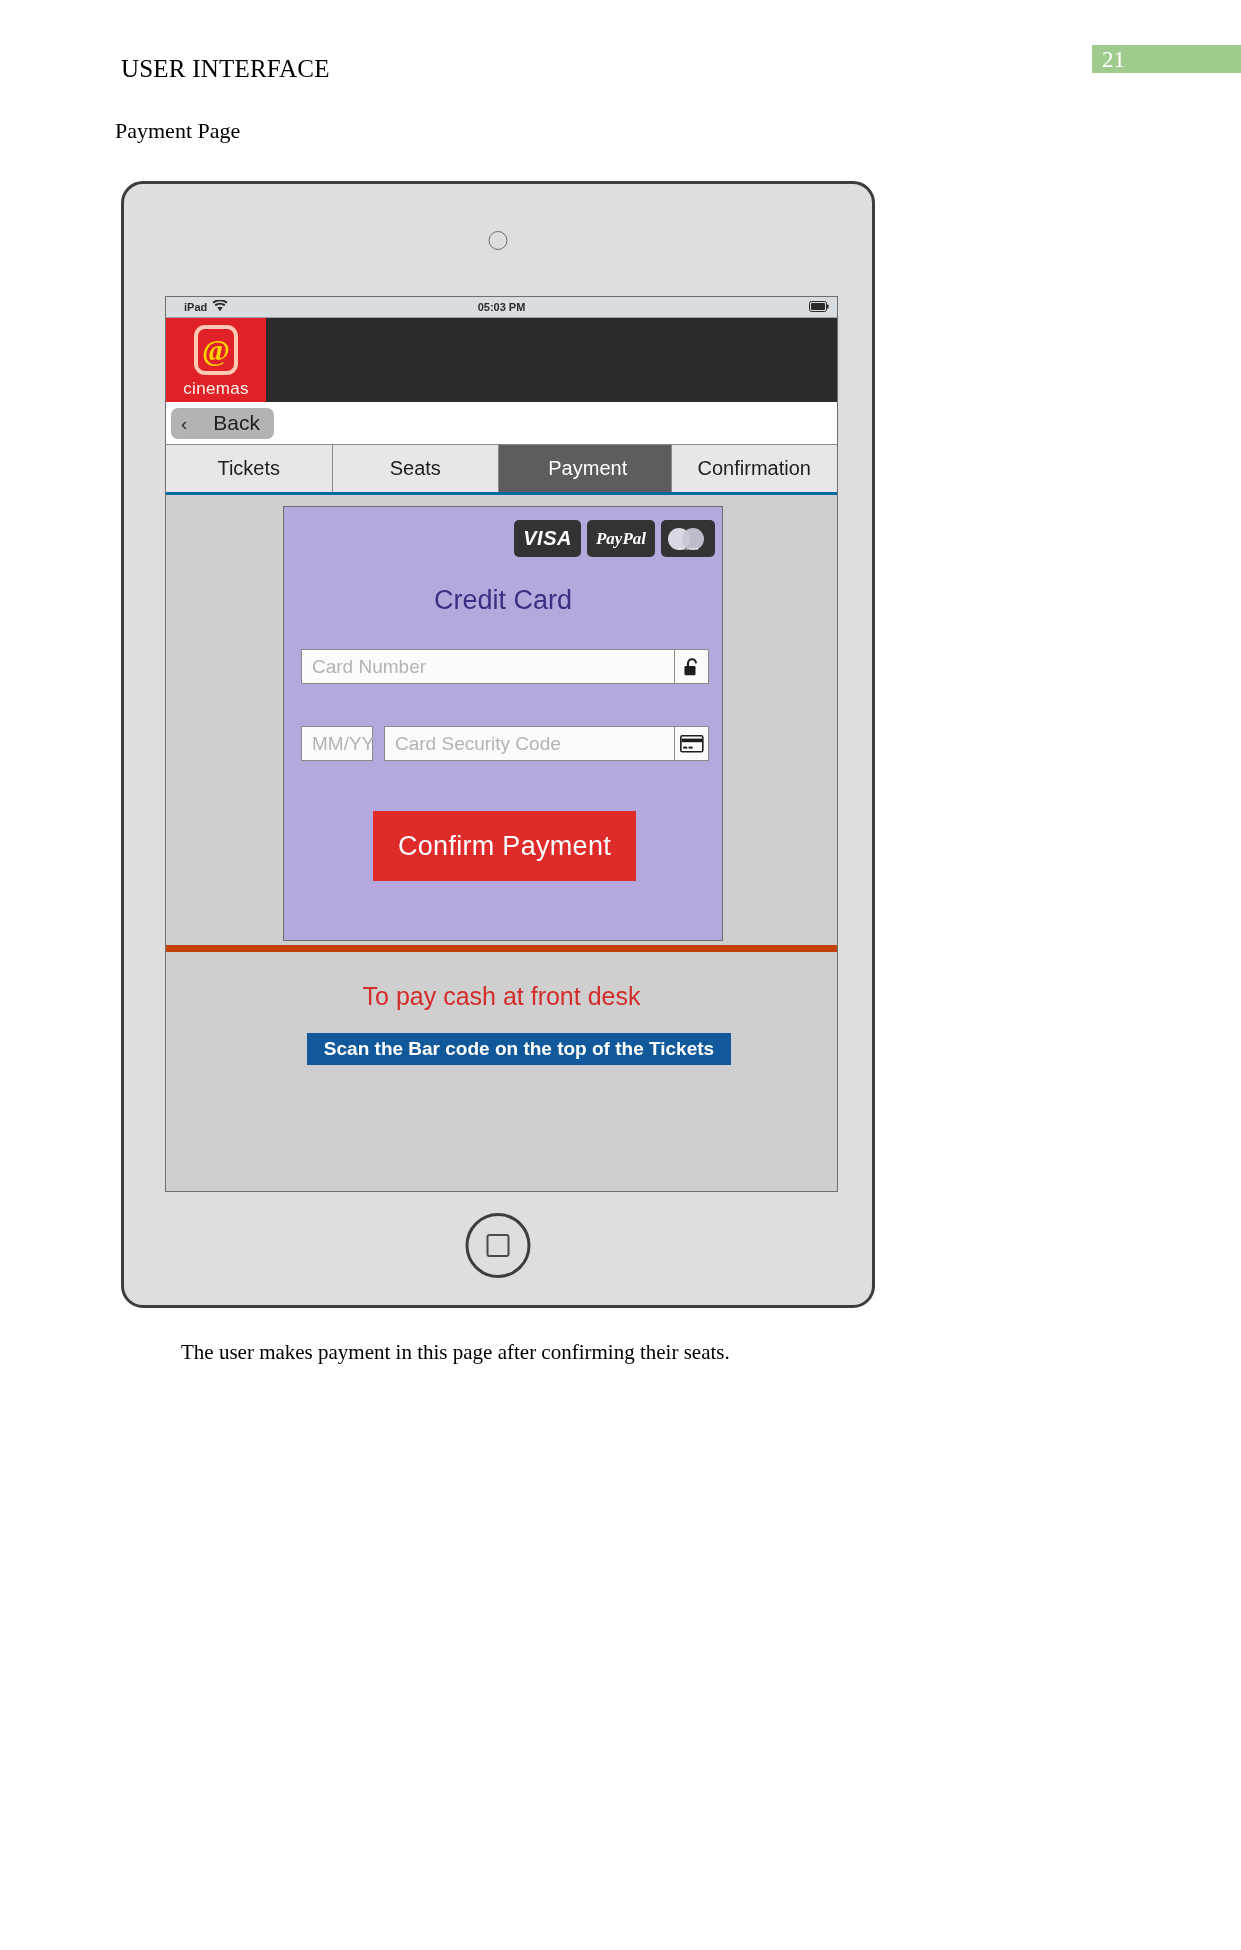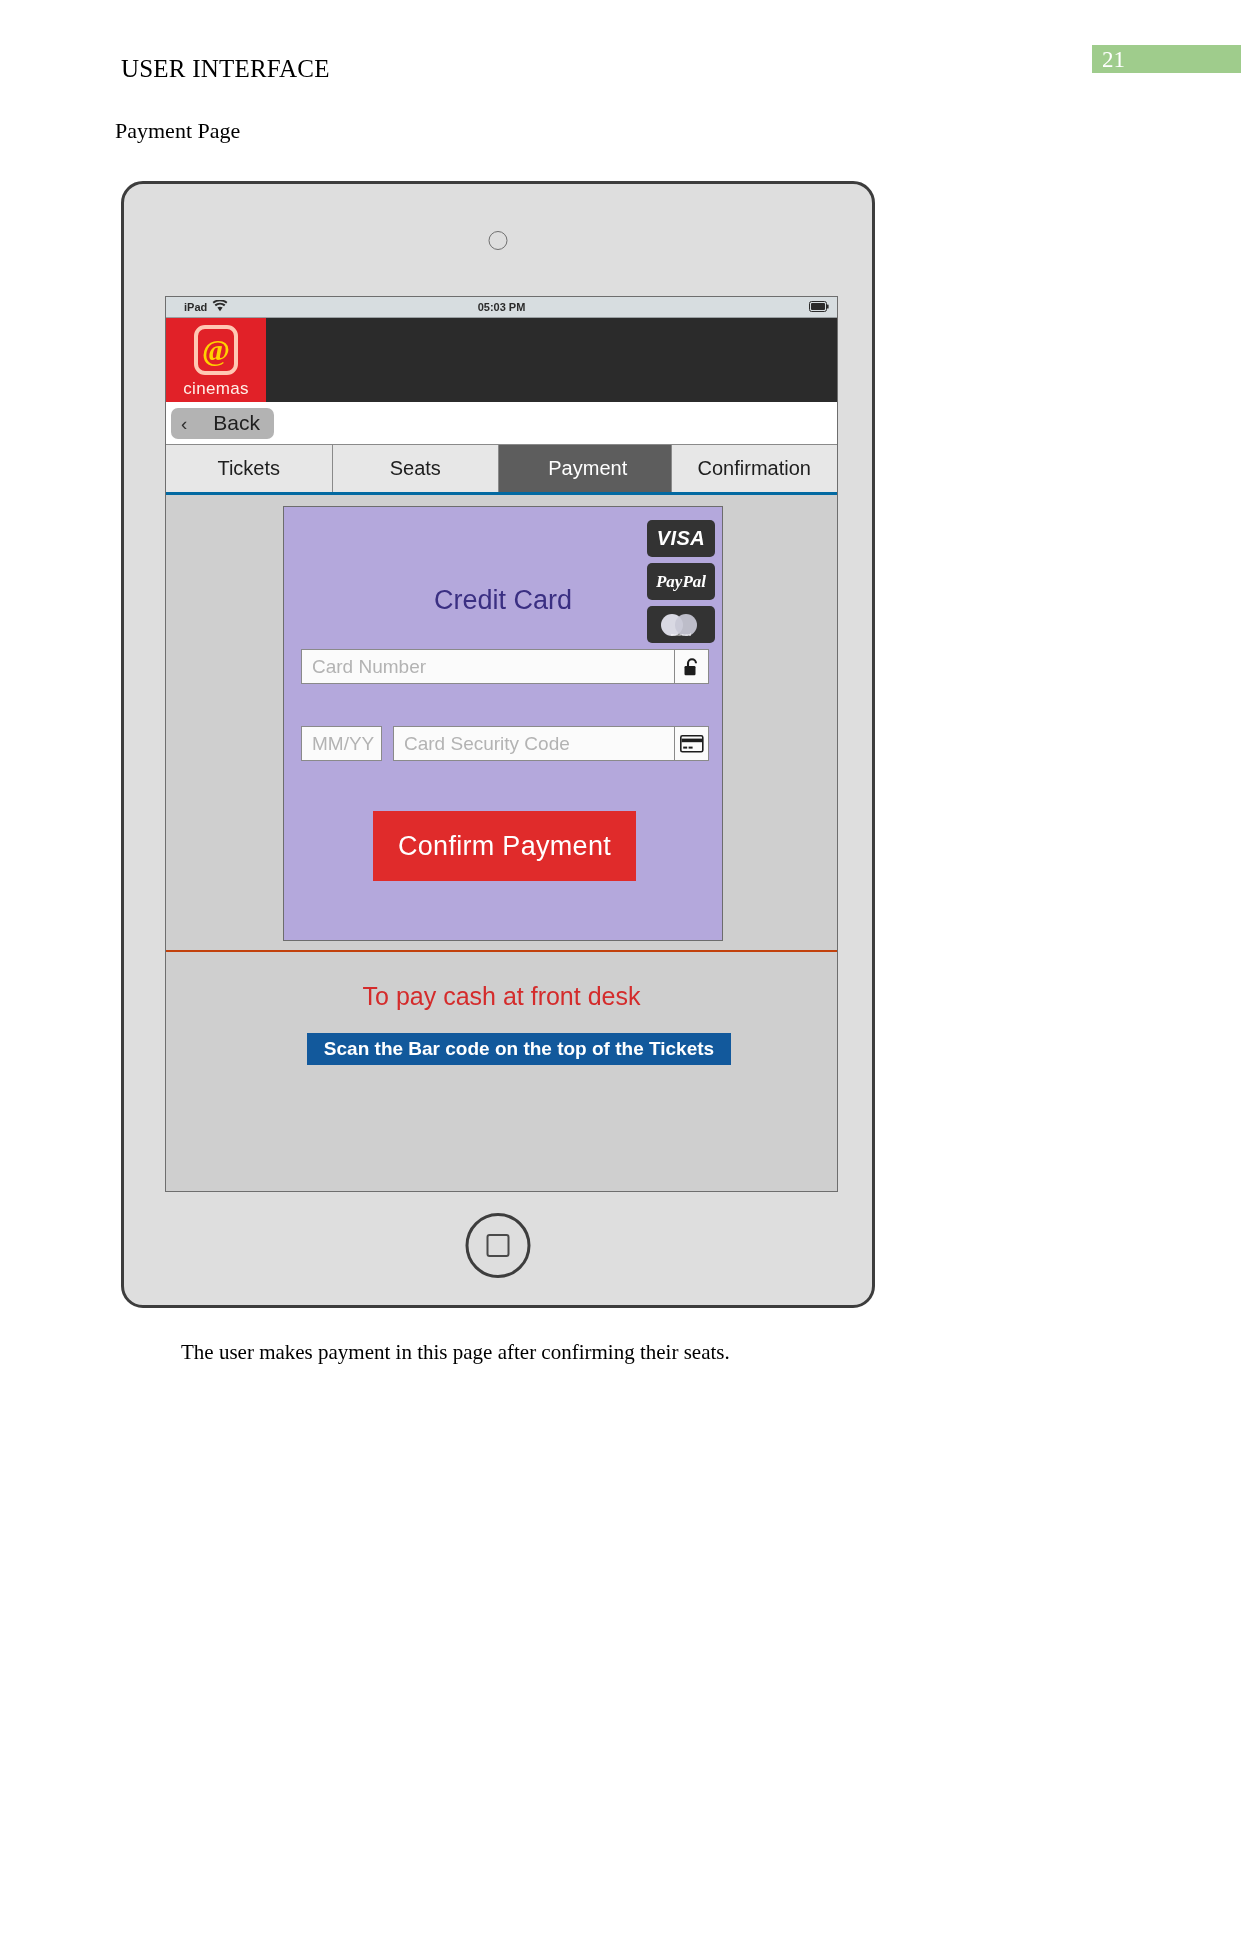--- a/index.html
+++ b/index.html
@@ -270,21 +270,20 @@
     width: 440px; height: 435px;
     background: #b4a8dc;
     border: 1px solid #6d6d6d;
     box-sizing: border-box;
   }
   .card-logos {
     position: absolute;
     right: 7px; top: 13px;
     display: flex;
     gap: 6px;
-    flex-direction: column;
   }
   .logo-chip {
     background: #333333;
     border-radius: 5px;
     height: 37px;
     display: flex;
     align-items: center;
     justify-content: center;
     padding: 0 9px;
   }
@@ -346,21 +345,21 @@
     display: flex;
     align-items: center;
     padding-left: 10px;
     box-sizing: border-box;
     font-family: "Liberation Sans", sans-serif;
     font-size: 19px;
     color: #b3b3b3;
     cursor: text;
   }
   .field-card-number { flex: 1; }
-  .field-mmyy { width: 81px; }
+  .field-mmyy { width: 72px; }
   .field-cvc { flex: 1; }
 
   .field-icon-box {
     width: 34px;
     background: #fbfbfb;
     border: 1px solid #8a8a8a;
     border-left: none;
     height: 35px;
     display: flex;
     align-items: center;
@@ -404,21 +403,21 @@
     font-size: 25px;
     color: #1c1c1c;
   }
 
   
   .cash-section {
     position: absolute;
     left: 0; right: 0; bottom: 0;
     height: 140px;
     background: #cfcfcf;
-    border-top: 2px solid #c2410c;
+    border-top: 7px solid #c2410c;
   }
   .cash-title {
     position: absolute;
     left: 0; right: 0; top: 30px;
     text-align: center;
     font-family: "Liberation Sans", sans-serif;
     font-size: 25px;
     color: #d42b2b;
   }
   .barcode-banner {

